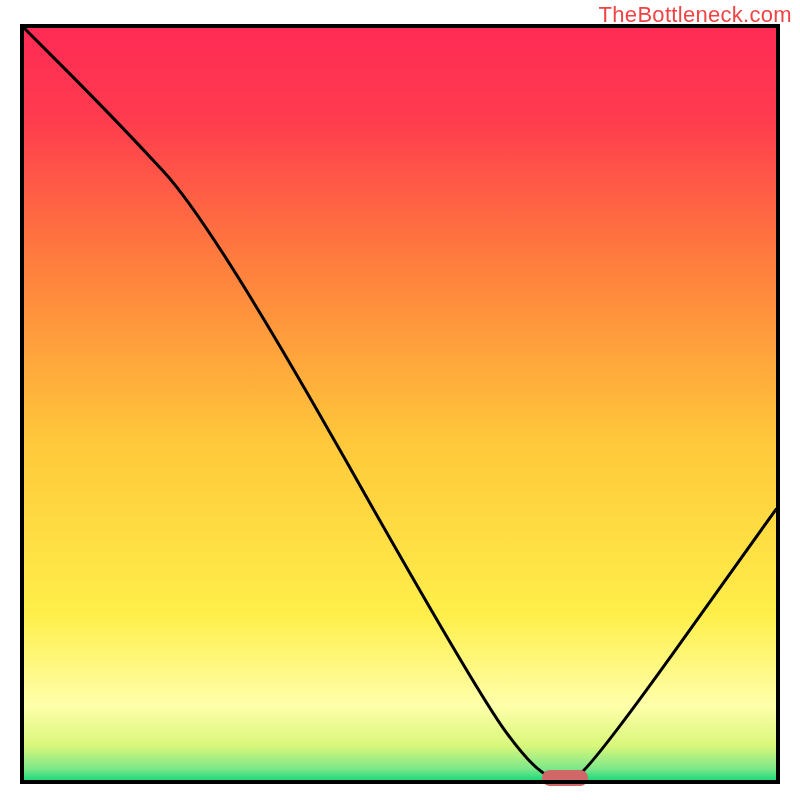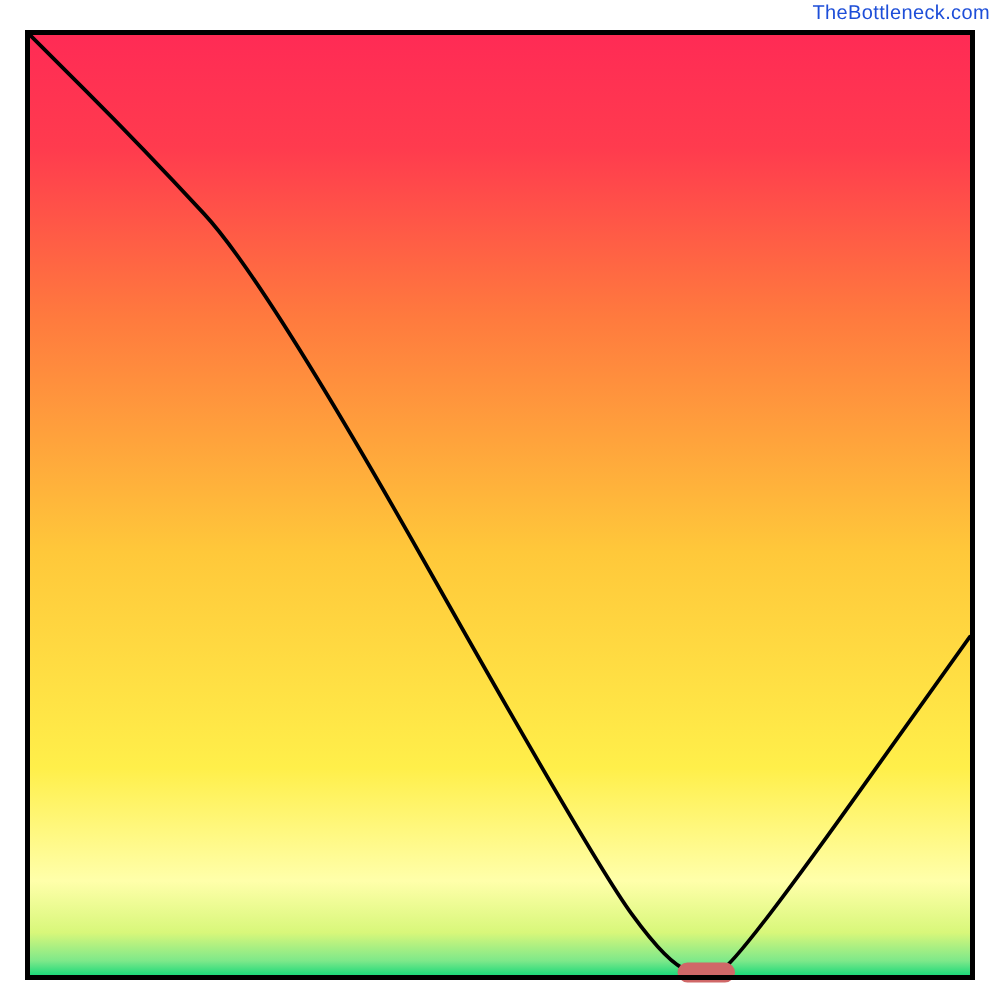--- a/index.html
+++ b/index.html
@@ -8,22 +8,22 @@
     width: 800px;
     height: 800px;
     background: #ffffff;
     position: relative;
     font-family: Arial, sans-serif;
   }
   .attribution {
     position: absolute;
     top: 2px;
     right: 8px;
-    color: #1d4ed8;
-    font-size: 16px;
+    color: #ef4444;
+    font-size: 22px;
     font-weight: normal;
     letter-spacing: 0.3px;
   }
   .plot-area {
     position: absolute;
     left: 20px;
     top: 24px;
     width: 760px;
     height: 756px;
     border-top: 4px solid #000000;

